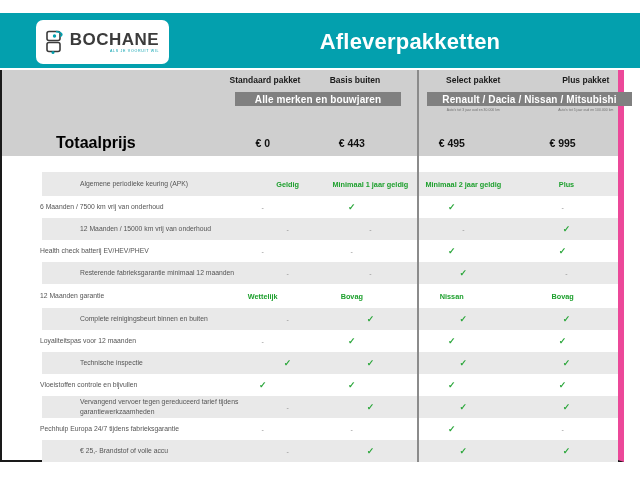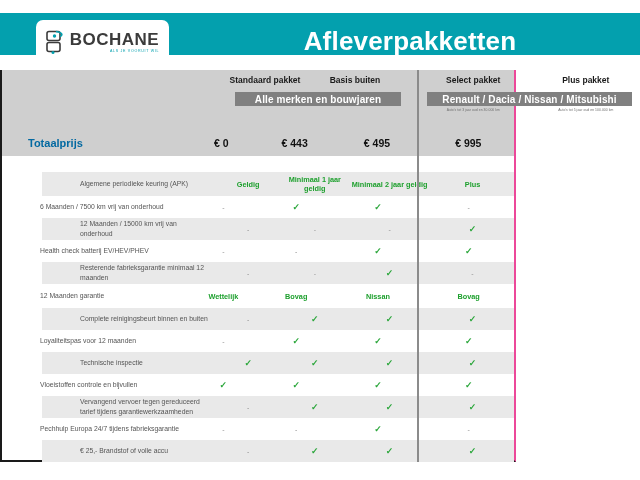--- a/index.html
+++ b/index.html
@@ -24,21 +24,21 @@
     background: #ffffff;
     box-sizing: border-box;
   }
 
   
   .header-band {
     position: absolute;
     left: 0;
     top: 13px;
     width: 640px;
-    height: 42px;
+    height: 55px;
     background: #03a0ae;
     display: flex;
     align-items: center;
     box-sizing: border-box;
   }
   .logo-box {
     position: absolute;
     left: 36px;
     top: 7px;
     width: 133px;
@@ -80,35 +80,35 @@
   .header-title {
     position: absolute;
     left: 180px;
     top: 0;
     width: 460px;
     height: 57px;
     display: flex;
     align-items: center;
     justify-content: center;
     color: #ffffff;
-    font-size: 26px;
+    font-size: 22px;
     font-weight: bold;
     letter-spacing: 0.2px;
   }
 
   
   .table {
     position: absolute;
     left: 0;
     top: 70px;
-    width: 516px;
+    width: 624px;
     height: 392px;
     box-sizing: border-box;
     border-left: 2px solid #1a1a1a;
-    border-right: 2px solid #ec4899;
+    border-right: 6px solid #ec4899;
     border-bottom: 2px solid #1a1a1a;
   }
   .col-divider {
     position: absolute;
     left: 415px;
     top: 0;
     width: 1.5px;
     height: 392px;
     background: #8b8b8b;
     z-index: 5;
@@ -179,25 +179,25 @@
   
   .total-row {
     position: relative;
     height: 26px;
     background: #cfcfcf;
     display: flex;
     align-items: center;
   }
   .total-label {
     width: 218px;
-    padding-left: 26px;
-    box-sizing: border-box;
-    font-size: 11px;
-    font-weight: bold;
-    color: #0369a1;
+    padding-left: 54px;
+    box-sizing: border-box;
+    font-size: 16px;
+    font-weight: bold;
+    color: #000000;
   }
   .total-cell {
     width: 90px;
     text-align: center;
     font-size: 10.5px;
     font-weight: bold;
     color: #111111;
   }
   .total-cell.right {
     width: 112px;

